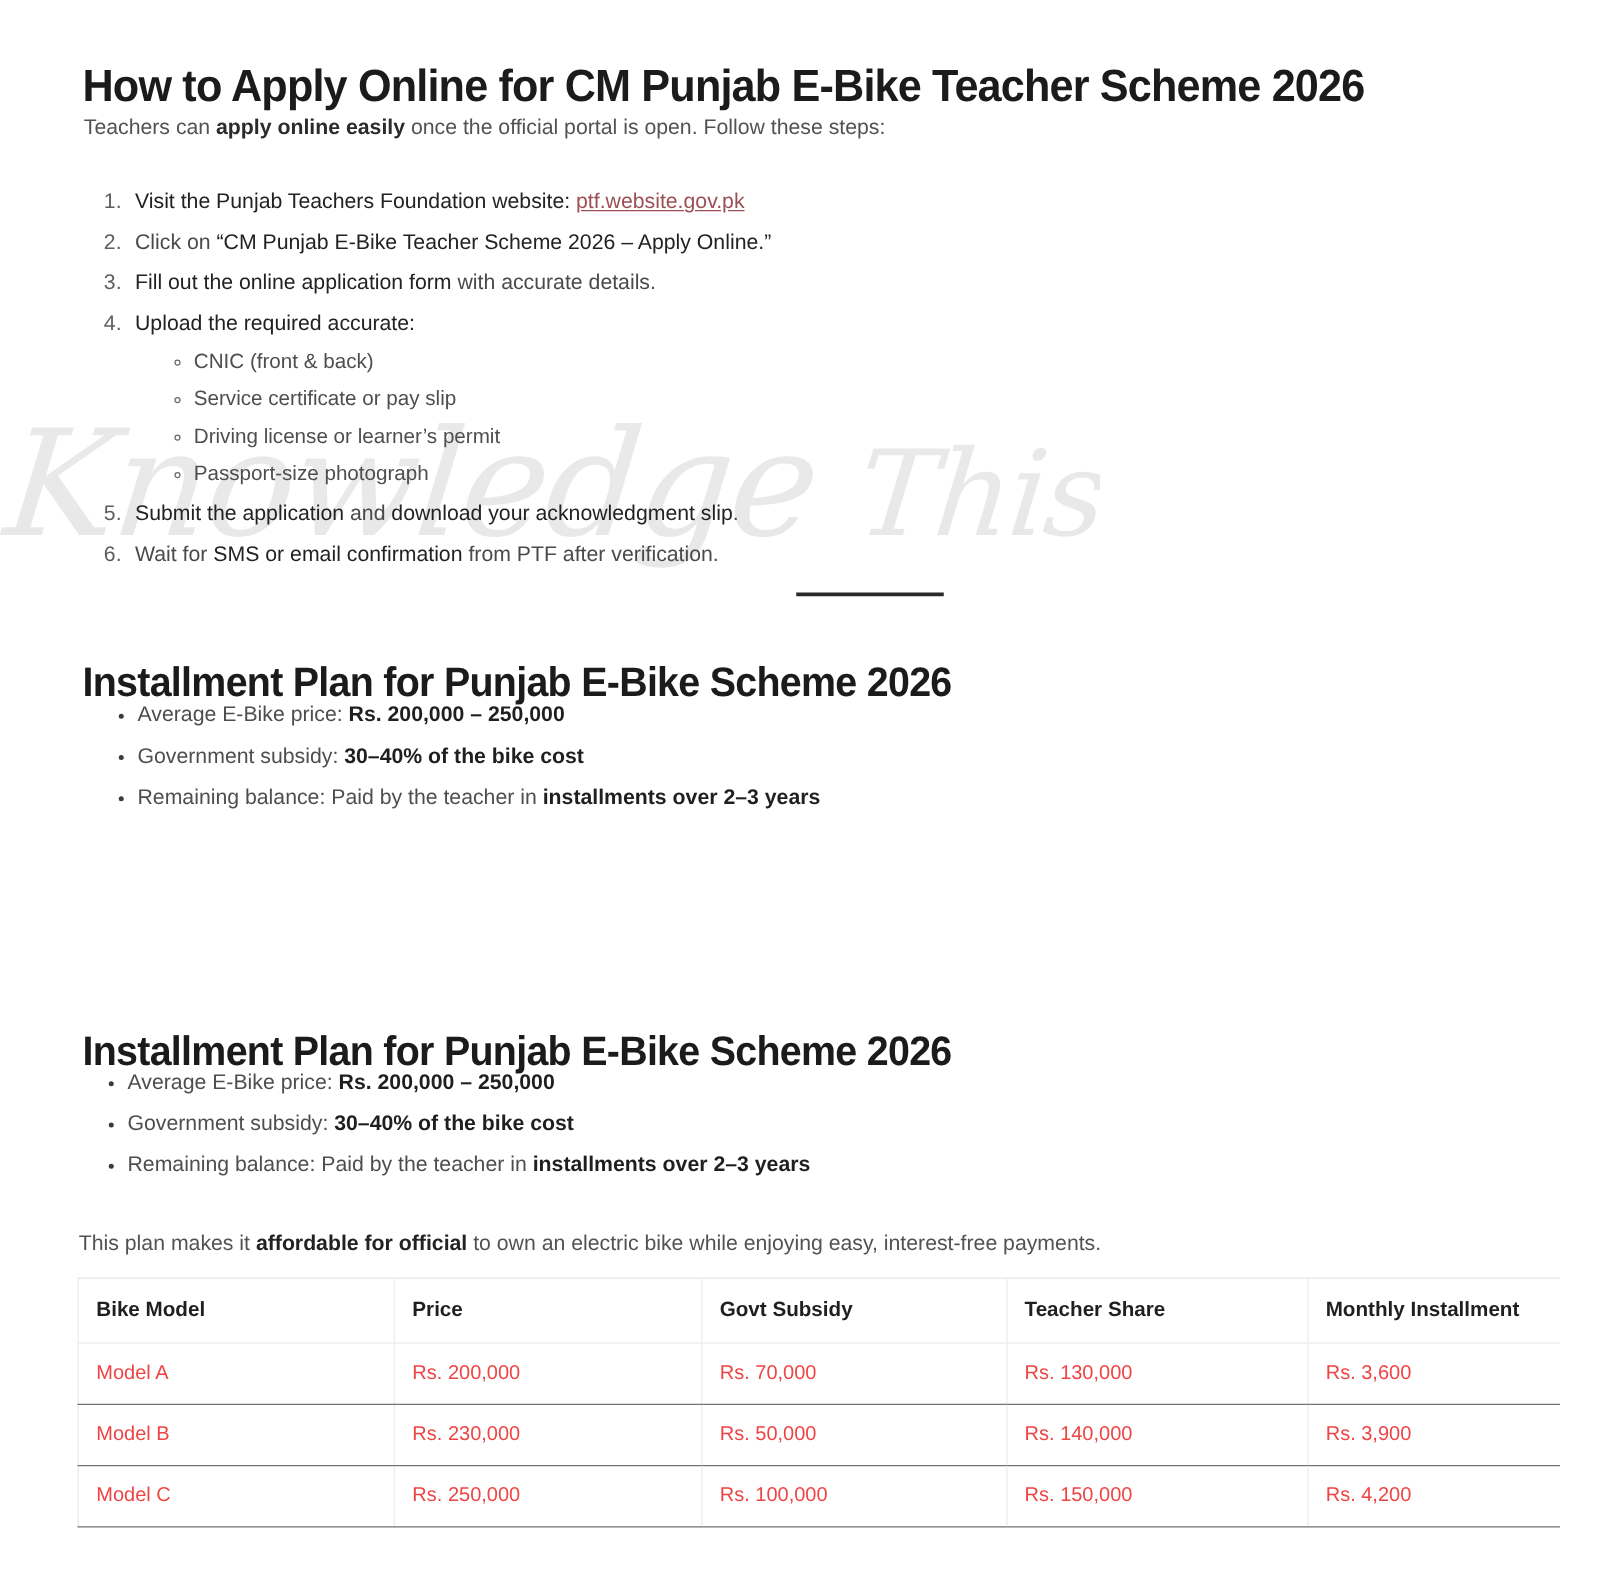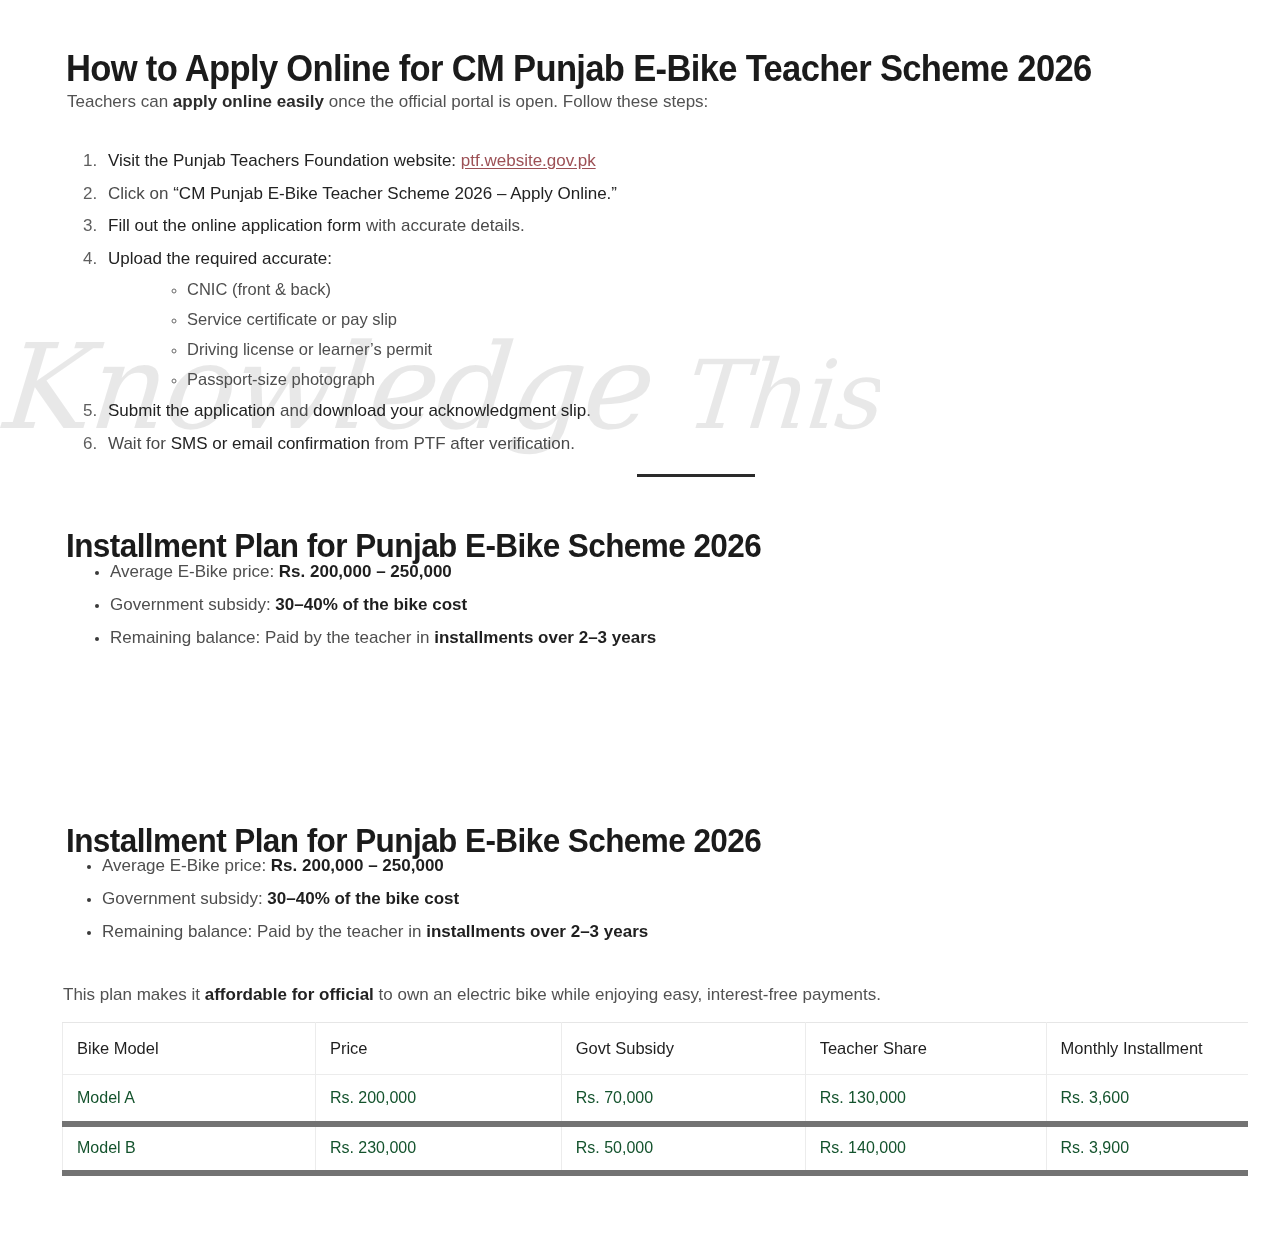--- a/index.html
+++ b/index.html
@@ -108,21 +108,20 @@
   .sub-docs {
     list-style: circle;
     margin: 9px 0 9px 0;
     padding-left: 47px;
     font-size: 16.5px;
     color: #4e4e4e;
   }
   .sub-docs li {
     margin-bottom: 9.5px;
     line-height: 1.25;
-    margin-left: 32px;
   }
   .sub-docs li::marker { color: #6a6a6a; font-size: 14px; }
 
   
   .divider {
     position: absolute;
     left: 637px;
     top: 474px;
     width: 118px;
     height: 0;
@@ -188,30 +187,30 @@
   #plan-table td {
     border: 1px solid #e6e6e6;
     border-left: none;
     border-right: 1px solid #ececec;
     text-align: left;
     vertical-align: middle;
     padding: 0 0 0 14px;
   }
   #plan-table thead th {
     height: 52px;
-    font-weight: 400;
+    font-weight: 700;
     color: #1f1f1f;
     border-top: 1px solid #e6e6e6;
     border-bottom: 1px solid #ececec;
     font-size: 16.5px;
   }
   #plan-table tbody td {
     height: 49px;
-    color: #14532d;
-    border-bottom: 6px solid #737373;
+    color: #ef4444;
+    border-bottom: 1px solid #737373;
   }
   #plan-table th:first-child,
   #plan-table td:first-child { border-left: 1px solid #ececec; }
   #plan-table th:last-child,
   #plan-table td:last-child { border-right: none; }
 
   #plan-table col.c0 { width: 253px; }
   #plan-table col.c1 { width: 246px; }
   #plan-table col.c2 { width: 244px; }
   #plan-table col.c3 { width: 241px; }
@@ -301,16 +300,23 @@
         <td>Rs. 130,000</td>
         <td>Rs. 3,600</td>
       </tr>
       <tr>
         <td>Model B</td>
         <td>Rs. 230,000</td>
         <td>Rs. 50,000</td>
         <td>Rs. 140,000</td>
         <td>Rs. 3,900</td>
       </tr>
+      <tr>
+        <td>Model C</td>
+        <td>Rs. 250,000</td>
+        <td>Rs. 100,000</td>
+        <td>Rs. 150,000</td>
+        <td>Rs. 4,200</td>
+      </tr>
     </tbody>
   </table>
 
 </div>
 
 </body></html>

